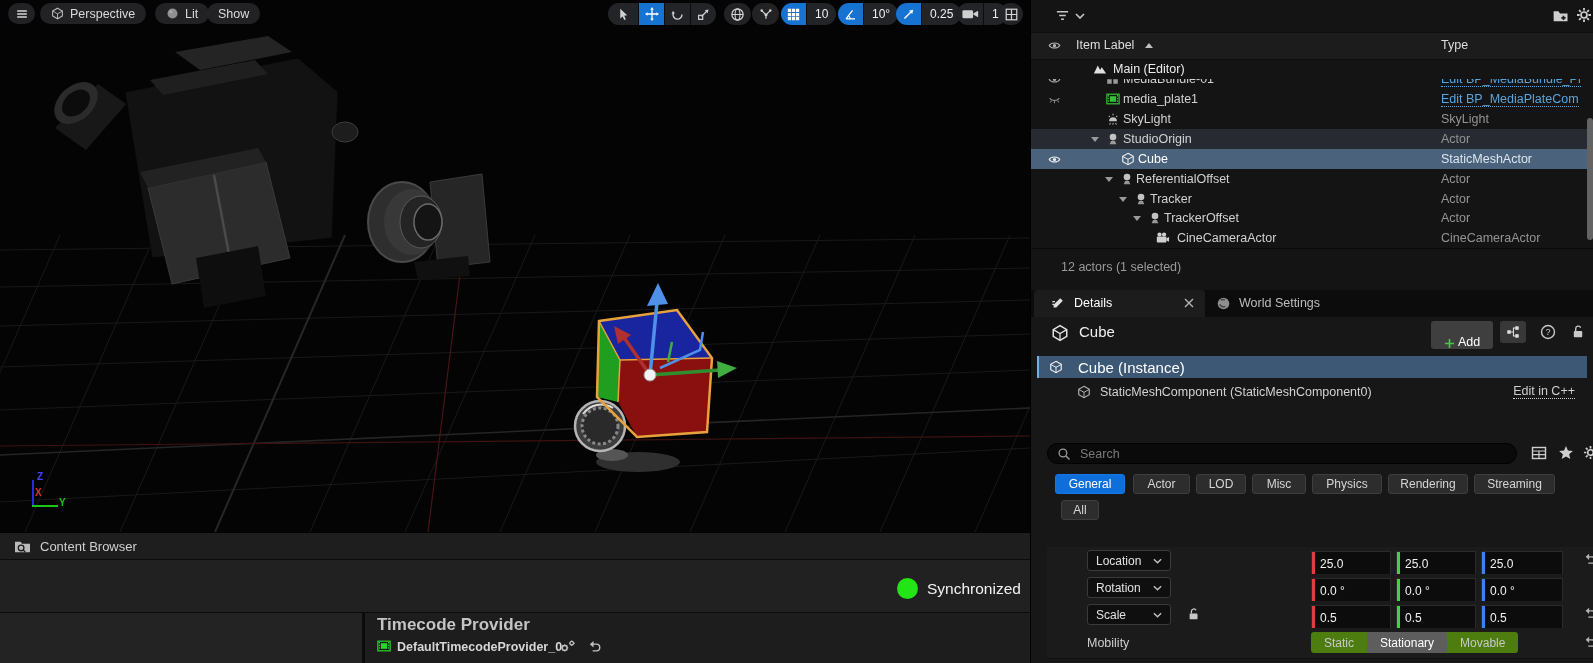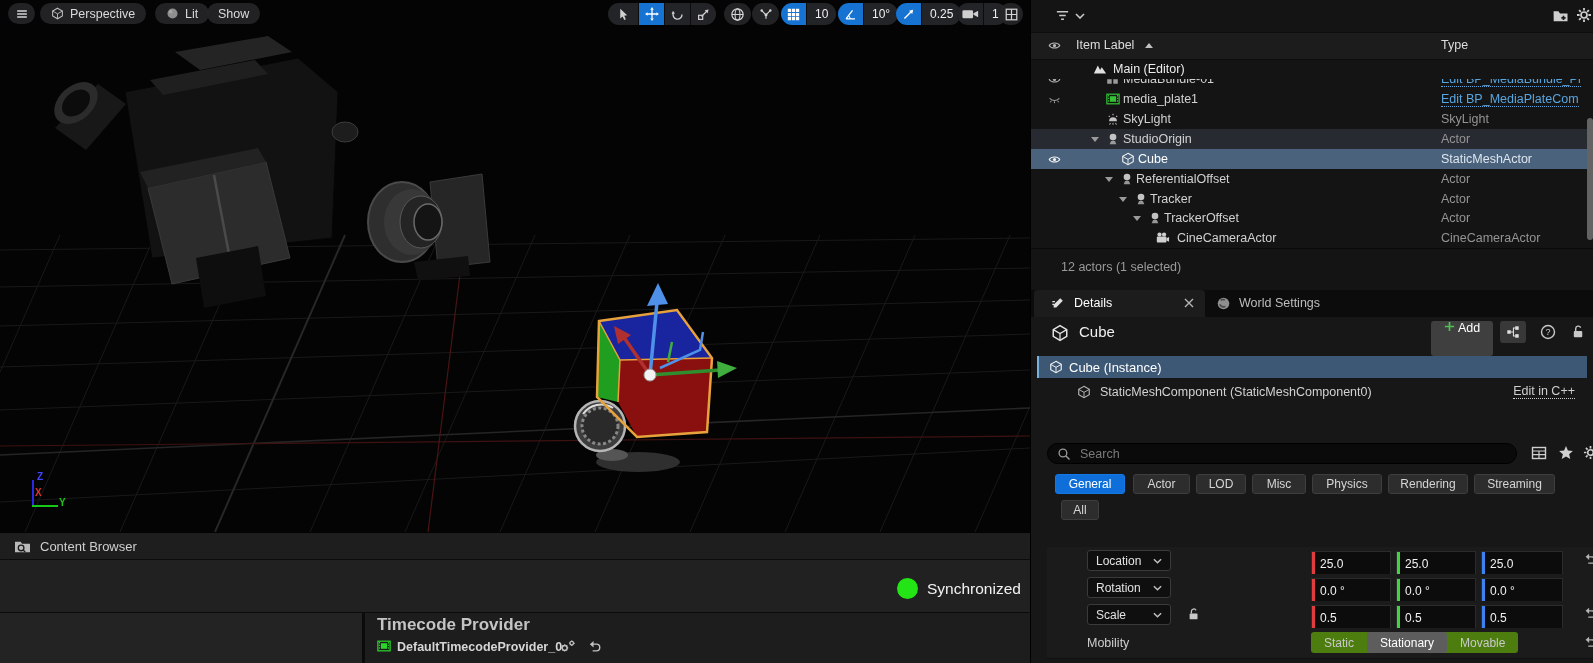--- a/index.html
+++ b/index.html
@@ -681,21 +681,21 @@
     </div>
 
     <div class="abs" style="left:0;top:317px;width:563px;height:346px;background:#171717">
 
       <span class="abs" style="left:20px;top:7px">
           <svg class="icn" width="18" height="18" style="color:#e6e6e6">
             <use href="#i-cube" width="100%" height="100%"></use>
           </svg>
         </span>
       <span class="abs" style="left:48px;top:6px;font-size:15px;color:#f0f0f0">Cube</span>
-      <div class="abs" style="left:400px;top:4px;width:62px;height:35px;background:#3f3f3f;border-radius:3px;display:flex;align-items:flex-start;justify-content:center;gap:3px">
+      <div class="abs" style="left:400px;top:4px;width:62px;height:28px;background:#3f3f3f;border-radius:3px;display:flex;align-items:flex-end;justify-content:center;gap:3px">
         <span>
             <svg class="icn" width="11" height="11" style="color:#4fc14f">
               <use href="#i-plus" width="100%" height="100%"></use>
             </svg>
           </span>
         <span style="font-size:12.5px;color:#fff">Add</span>
       </div>
       <div class="abs" style="left:469px;top:4px;width:26px;height:22px;background:#383838;border-radius:3px;display:flex;align-items:center;justify-content:center">
         <span>
             <svg class="icn" width="14" height="14" style="color:#e0e0e0">
@@ -713,21 +713,21 @@
             <use href="#i-unlock" width="100%" height="100%"></use>
           </svg>
         </span>
 
       <div class="abs" style="left:6px;top:39px;width:548px;height:22px;background:#3d5875;border-left:2px solid #77b1e2;display:flex;align-items:center">
         <span style="margin-left:10px">
             <svg class="icn" width="14" height="14" style="color:#f2f2f2">
               <use href="#i-cube" width="100%" height="100%"></use>
             </svg>
           </span>
-        <span style="margin-left:6px;font-size:13px;color:#fff">Cube (Instance)</span>
+        <span style="margin-left:15px;font-size:15px;color:#fff">Cube (Instance)</span>
       </div>
       <div class="abs" style="left:6px;top:64px;width:548px;height:21px;display:flex;align-items:center">
         <span style="margin-left:40px">
             <svg class="icn" width="14" height="14" style="color:#b5b5b5">
               <use href="#i-cube" width="100%" height="100%"></use>
             </svg>
           </span>
         <span style="margin-left:9px;font-size:12.5px;color:#d2d2d2">StaticMeshComponent (StaticMeshComponent0)</span>
         <span style="position:absolute;right:10px;font-size:12.5px;color:#cfcfcf;border-bottom:1px dotted #cfcfcf">Edit in C++</span>
       </div>

